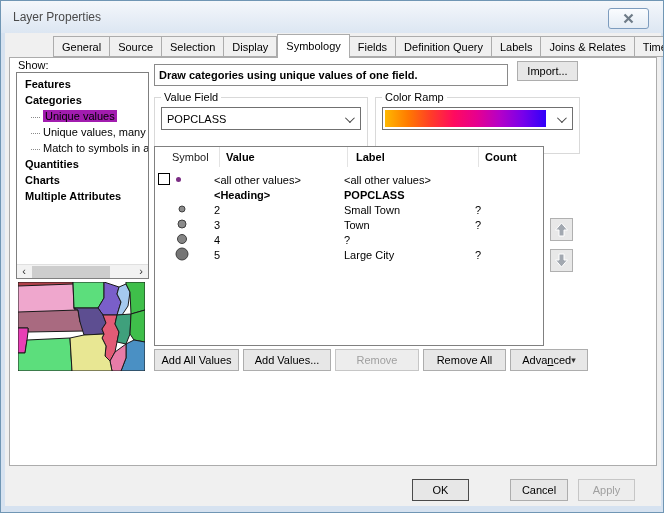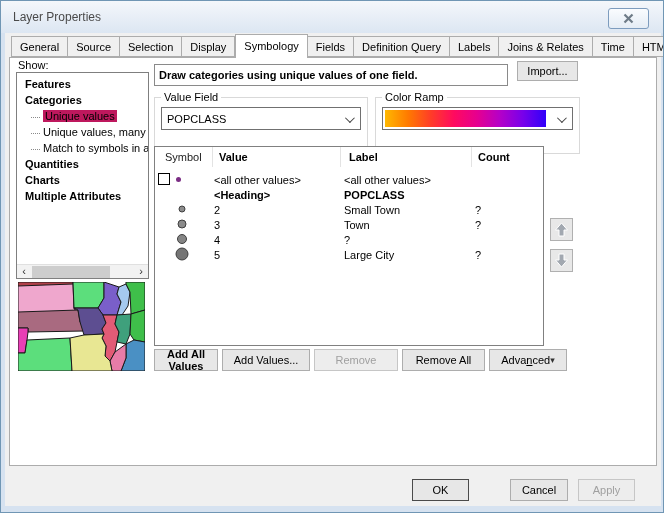--- a/index.html
+++ b/index.html
@@ -27,21 +27,21 @@
     background:#F0F0F0;
   }
 
   
   .tabs{ position:absolute; left:6px; top:3px; display:flex; z-index:3; }
   .tab{
     height:21px; line-height:20px; padding:0 8px;
     border:1px solid #ACACAC; border-left:none; background:#F0F0F0;
     white-space:nowrap;
   }
-  .tab:first-child{ border-left:1px solid #ACACAC; }
+  .tab:first-child{ border-left:1px solid #ACACAC;margin-left:42px; }
   .tab.active{
     margin-top:-2px; height:24px; line-height:22px; background:#fff;
     border:1px solid #ACACAC; border-bottom:none; position:relative; z-index:4;
   }
 
   
   .page{
     position:absolute; left:4px; top:24px; width:648px; height:409px;
     background:#fff; border:1px solid #ACACAC; z-index:2;
   }
@@ -50,21 +50,21 @@
 
   .listbox{
     position:absolute; left:6px; top:14px; width:133px; height:207px;
     border:1px solid #7F7F7F; background:#fff; overflow:hidden;
   }
   .list-items{ position:absolute; left:0; top:3px; right:0; bottom:14px; overflow:hidden; }
   .list-item{ height:16px; line-height:16px; padding-left:8px; white-space:nowrap; }
   .list-item.bold{ font-weight:bold; }
   .list-item.child{ padding-left:14px; font-weight:normal; }
   .tree-stub{ display:inline-block; width:9px; height:1px; border-top:1px dotted #8A8A8A; vertical-align:middle; margin-right:3px; }
-  .list-item.selected .sel{ background:#be185d; padding:0 2px; }
+  .list-item.selected .sel{ background:#a21caf; padding:0 2px; }
 
   .hscroll{
     position:absolute; left:0; bottom:0; right:0; height:14px; background:#F2F2F2;
     border-top:1px solid #E0E0E0; display:flex; align-items:center;
   }
   .hs-arrow{ width:14px; height:14px; text-align:center; line-height:13px; color:#333; font-size:11px; }
   .hs-track{ position:relative; flex:1; height:14px; }
   .hs-thumb{ position:absolute; left:1px; top:1px; width:78px; height:12px; background:#CDCDCD; }
 
   .map-preview{ position:absolute; left:8px; top:224px; width:127px; height:89px; }
@@ -97,21 +97,21 @@
   .combo-vf{ width:200px; padding-left:5px; }
   .combo-cr{ width:191px; }
   .combo .chevron{ position:absolute; right:8px; top:8px; width:7px; height:7px;
     border-right:1px solid #444; border-bottom:1px solid #444; transform:rotate(45deg) translateY(-2px); }
   .ramp{ position:absolute; left:2px; top:2px; bottom:2px; right:26px; }
 
   .cat-table{
     position:absolute; left:144px; top:88px; width:390px; height:200px;
     border:1px solid #808080; background:#fff; overflow:hidden;
   }
-  .thead{ position:absolute; left:4px; top:0; right:0; height:20px; display:flex; }
+  .thead{ position:absolute; left:11px; top:0; right:0; height:20px; display:flex; }
   .th{ line-height:20px; position:relative; }
   .th + .th{ border-left:1px solid #E3E3E3; }
   .th-symbol{ width:53px; padding-left:6px; color:#222; }
   .th-value{ width:128px; padding-left:6px; font-weight:bold; }
   .th-label{ width:131px; padding-left:8px; font-weight:bold; }
   .th-count{ width:57px; padding-left:6px; font-weight:bold; }
   .trows{ position:absolute; left:0; top:25px; right:0; }
   .trow{ height:15px; display:flex; align-items:center; }
   .td-symbol{ width:53px; position:relative; height:15px; }
   .td-value{ width:128px; padding-left:6px; white-space:nowrap; }
@@ -126,21 +126,21 @@
 
   .move-btn{
     position:absolute; left:540px; width:23px; height:23px;
     border:1px solid #B0B0B0; background:#E8E8E8;
     display:flex; align-items:center; justify-content:center;
   }
   .move-up{ top:160px; } .move-down{ top:191px; }
 
   .actions{ position:absolute; left:144px; top:291px; display:flex; gap:4px; }
   .actions .btn{ height:22px; }
-  .b-addall{ width:64px;font-weight:bold; } .b-add{ width:88px; } .b-remove{ width:84px; }
+  .b-addall{ width:85px; } .b-add{ width:88px; } .b-remove{ width:84px; }
   .b-removeall{ width:83px; } .b-advanced{ width:78px; }
   .b-advanced .key{ text-decoration:underline; }
   .adv-arrow{ font-size:9px; color:#333; }
 
   .footer-btn{ position:absolute; top:446px; height:22px; }
   .ok-btn{ left:407px; width:57px; border-color:#4A4A4A; }
   .cancel-btn{ left:505px; width:58px; }
   .apply-btn{ left:573px; width:57px; }
 </style>
 </head>

